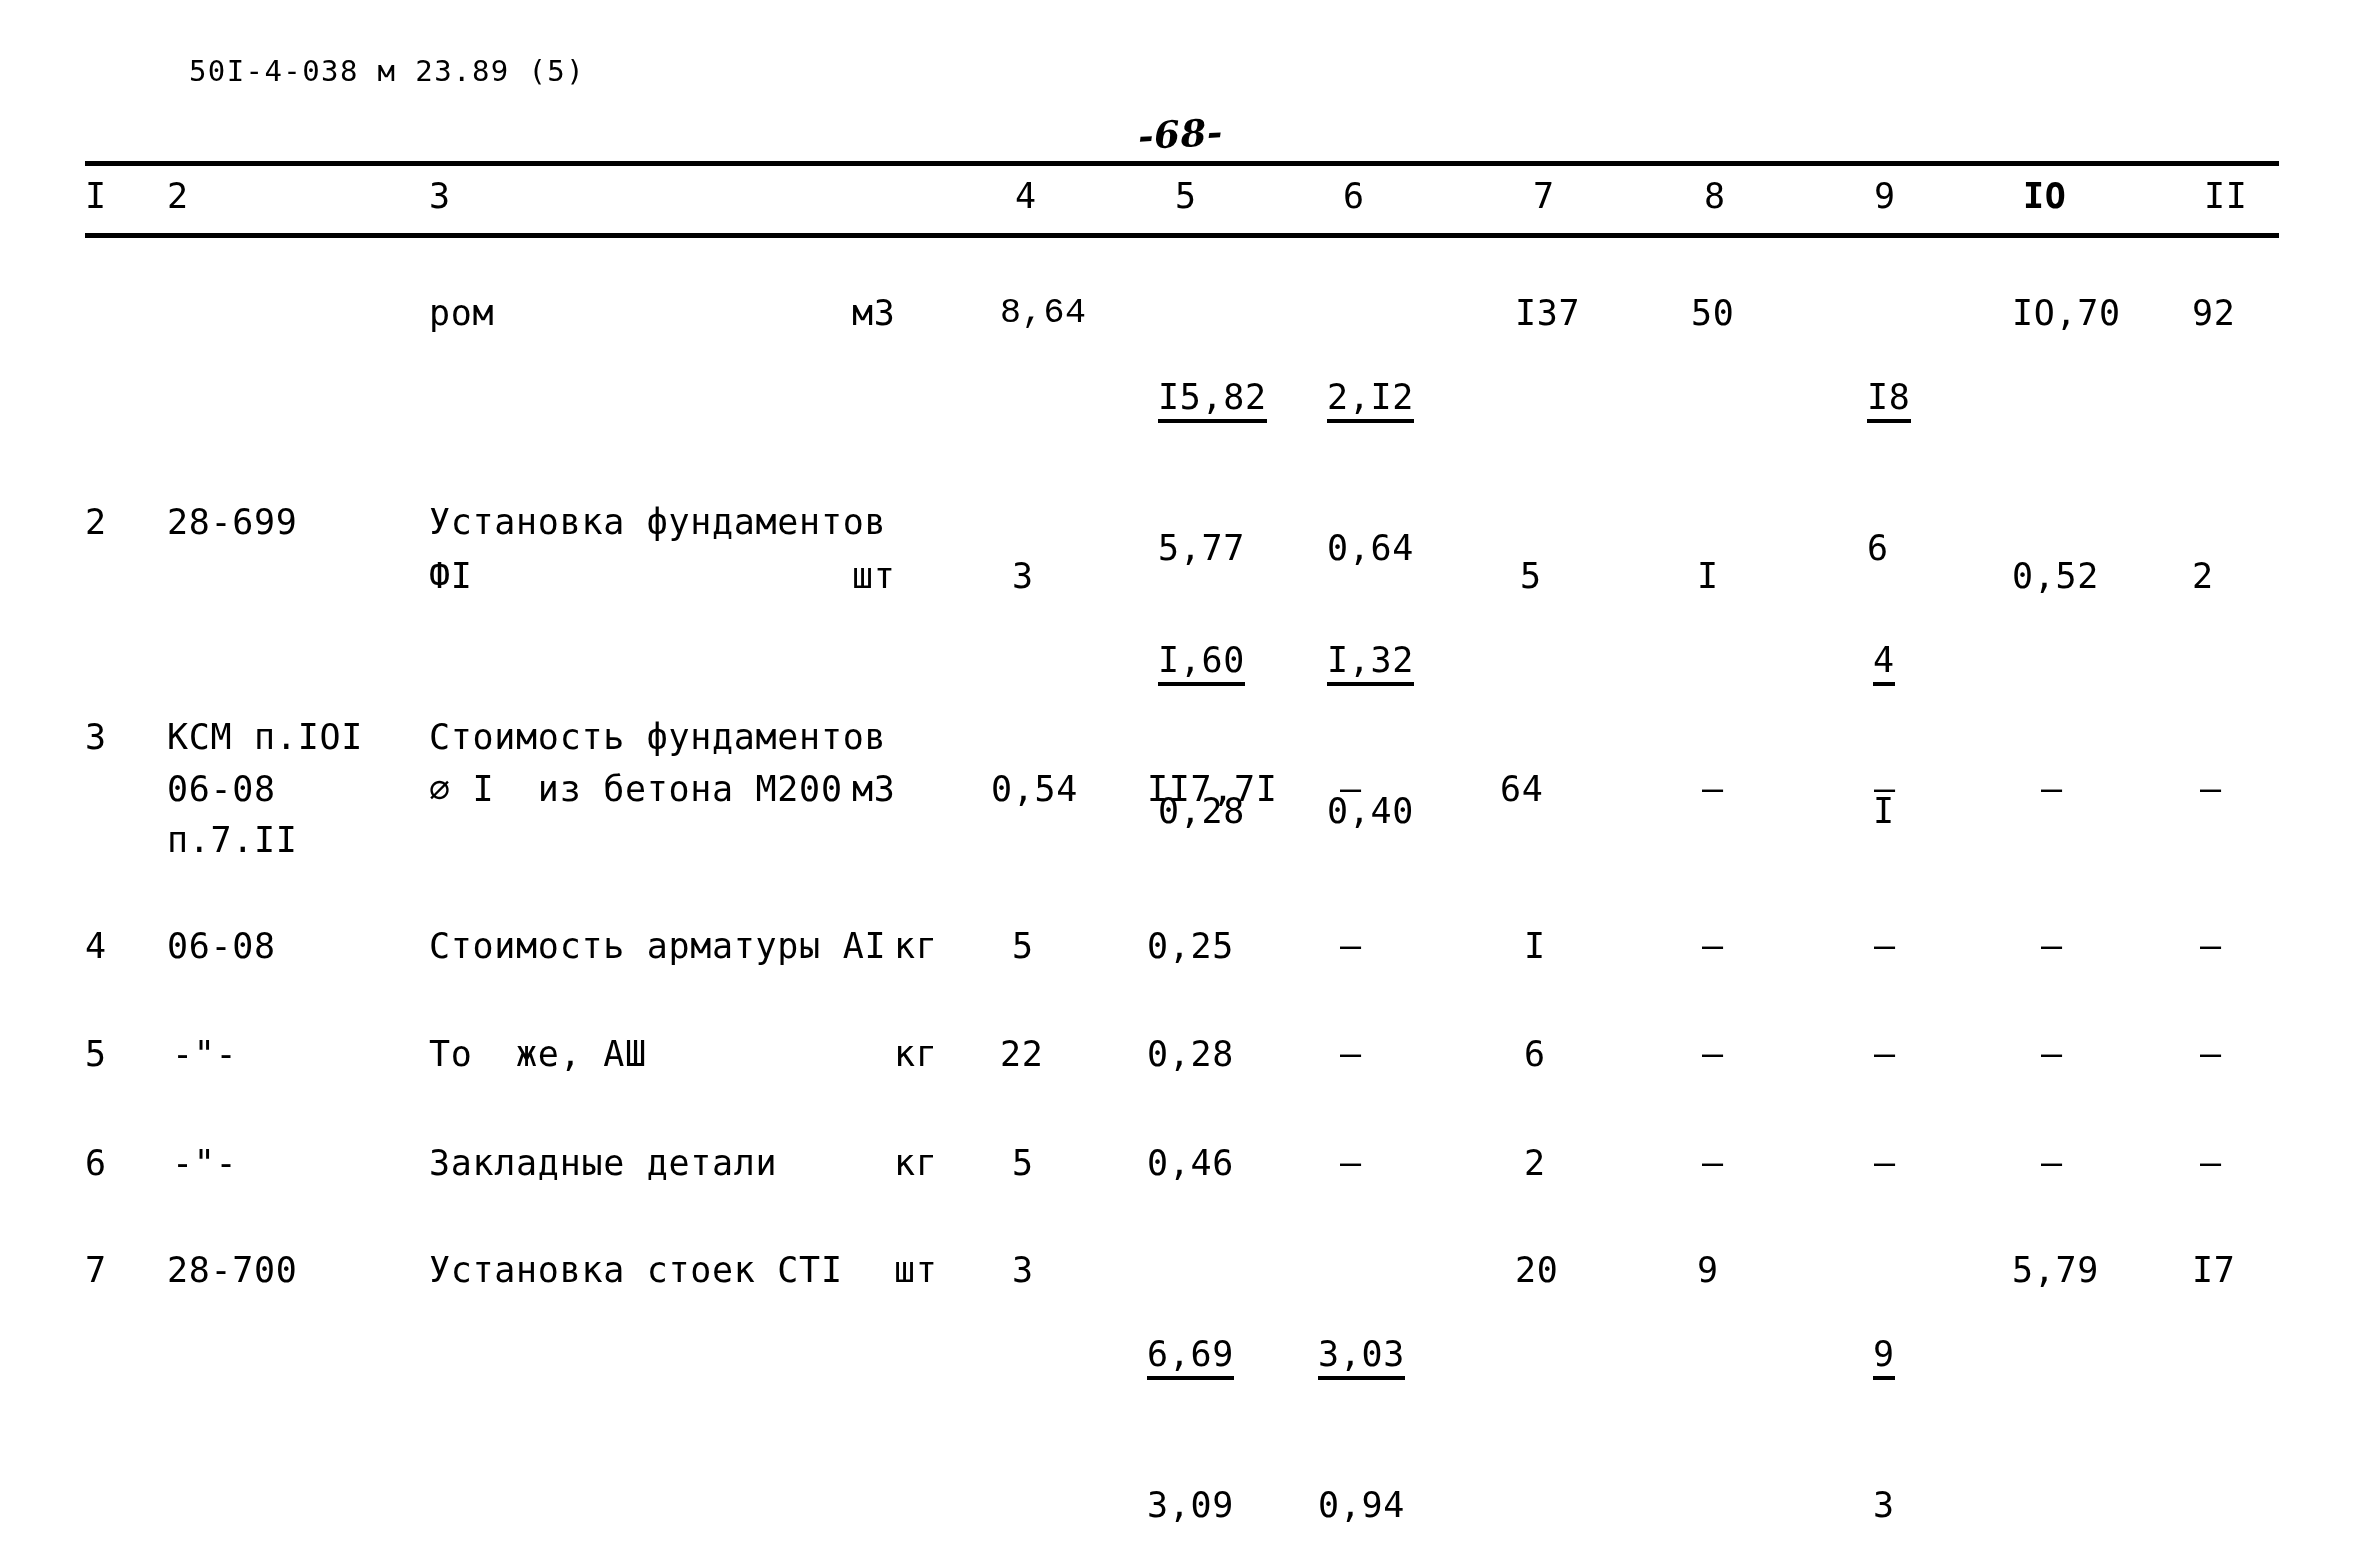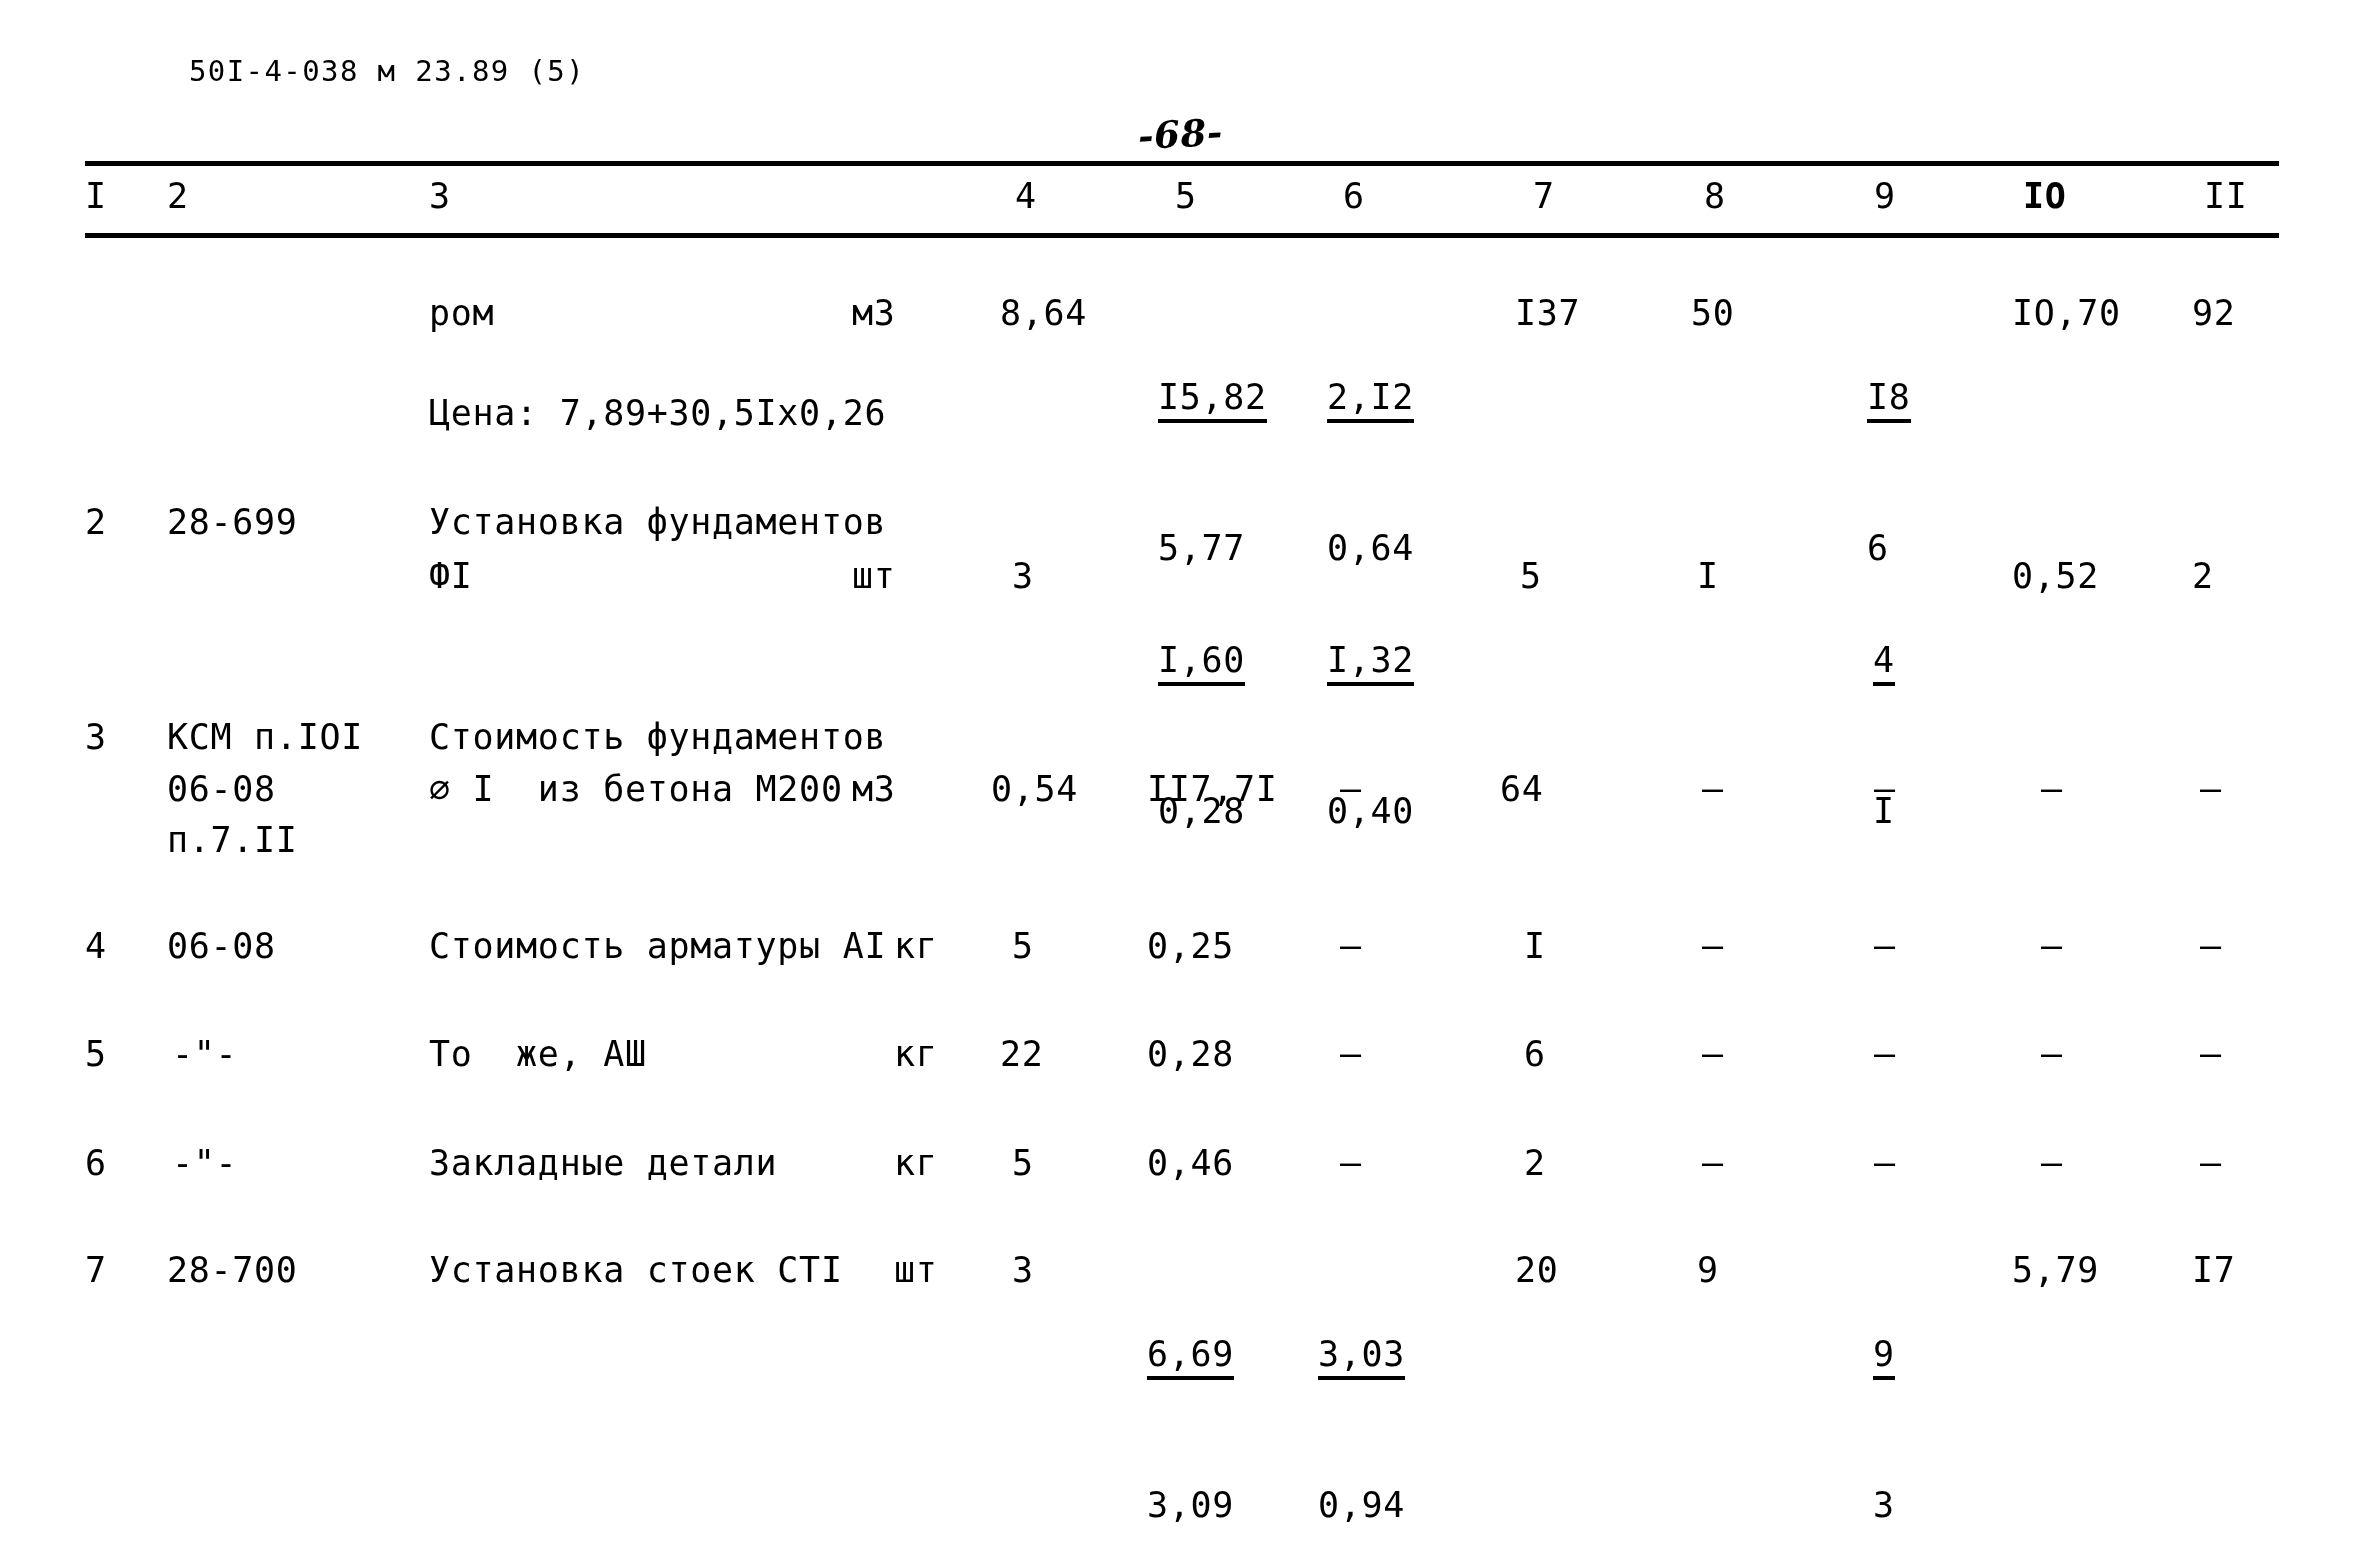--- a/index.html
+++ b/index.html
@@ -111,38 +111,37 @@
     <div class="cell hdr" style="left:1175px; top:175px;">5</div>
     <div class="cell hdr" style="left:1343px; top:175px;">6</div>
     <div class="cell hdr" style="left:1533px; top:175px;">7</div>
     <div class="cell hdr" style="left:1704px; top:175px;">8</div>
     <div class="cell hdr" style="left:1874px; top:175px;">9</div>
     <div class="cell hdr" style="left:2023px; top:175px;font-weight:bold;">IO</div>
     <div class="cell hdr" style="left:2204px; top:175px;">II</div>
 
     <div class="cell" style="left:429px;  top:292px;">ром</div>
     <div class="cell" style="left:852px; top:292px;">м3</div>
-    <div class="cell" style="left:1000px; top:292px;">8,64</div>
+    <div class="cell" style="left:1000px; top:292px;font-family:Liberation Mono, monospace;">8,64</div>
     <div class="stack" style="left:1158px; top:292px;">
       <span class="upper">I5,82</span>
       <span class="lower">5,77</span>
     </div>
     <div class="stack" style="left:1327px; top:292px;">
       <span class="upper">2,I2</span>
       <span class="lower">0,64</span>
     </div>
     <div class="cell" style="left:1515px; top:292px;">I37</div>
     <div class="cell" style="left:1691px; top:292px;">50</div>
     <div class="stack" style="left:1867px; top:292px;">
       <span class="upper">I8</span>
       <span class="lower">6</span>
     </div>
     <div class="cell" style="left:2012px; top:292px;">IO,70</div>
     <div class="cell" style="left:2192px; top:292px;">92</div>
-    <div class="cell" style="left:429px;  top:392px;">Цена: 7,89+30,5Iх0,26</div>
 
     <div class="cell" style="left:85px; top:501px;">2</div>
     <div class="cell" style="left:167px; top:501px;">28-699</div>
     <div class="cell" style="left:429px; top:501px;">Установка фундаментов</div>
     <div class="cell" style="left:429px; top:555px;">ФI</div>
     <div class="cell" style="left:852px; top:555px;">шт</div>
     <div class="cell" style="left:1012px; top:555px;">3</div>
     <div class="stack" style="left:1158px; top:555px;">
       <span class="upper">I,60</span>
       <span class="lower">0,28</span>

